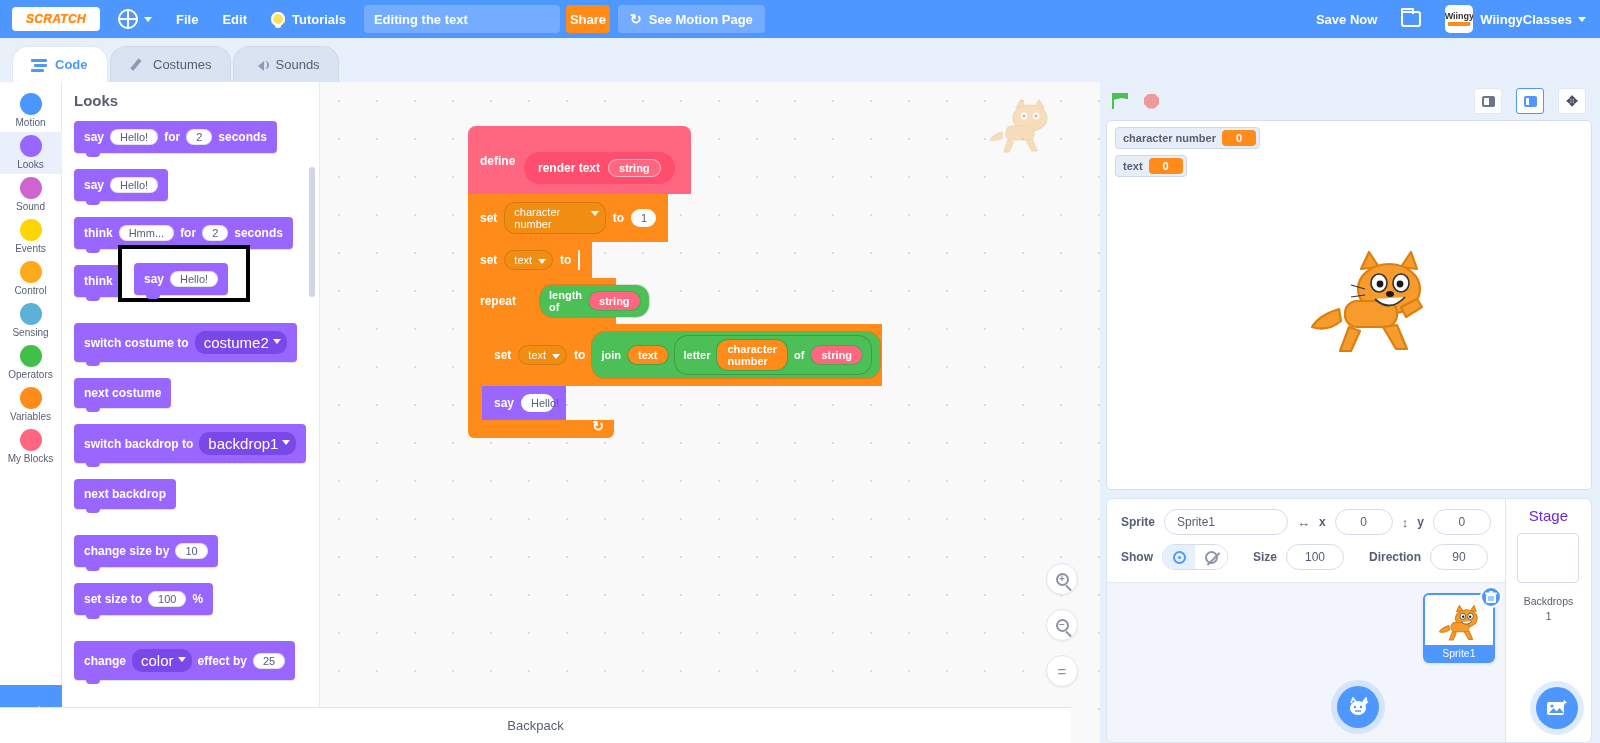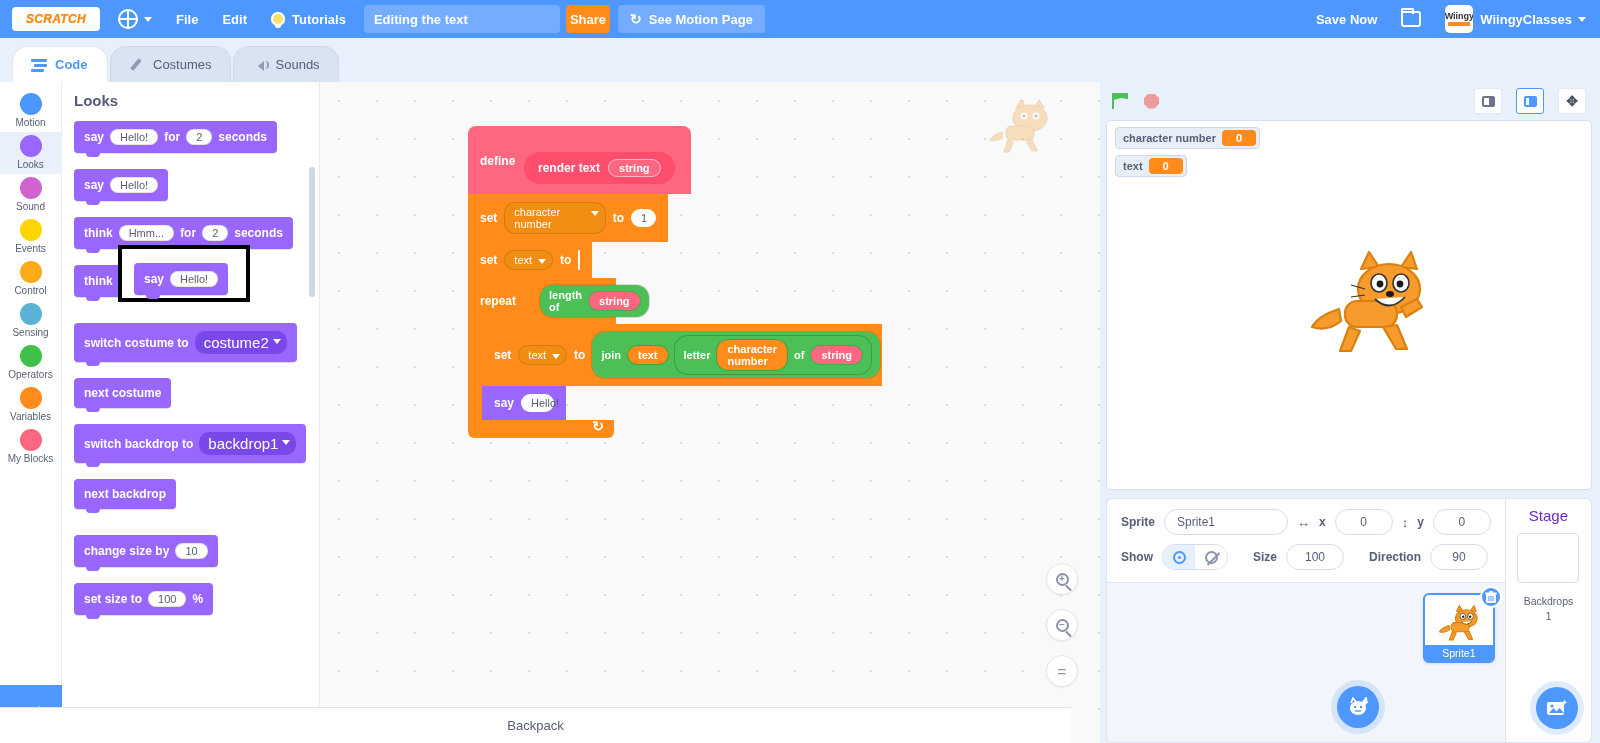--- a/index.html
+++ b/index.html
@@ -388,20 +388,26 @@
       <span>change size by</span>
       <span class="oval">10</span>
     </div>
 
     <div class="pblock">
       <span>set size to</span>
       <span class="oval">100</span>
       <span>%</span>
     </div>
 
+    <div class="pblock" style="margin-top:10px;">
+      <span>change</span>
+      <span class="drop">color</span>
+      <span>effect by</span>
+      <span class="oval">25</span>
+    </div>
 
     <div id="highlight-box">
       <div class="pblock" style="margin:14px 0 0 12px;">
         <span>say</span>
         <span class="oval">Hello!</span>
       </div>
     </div>
     <div id="pal-scrollbar"></div>
   </div>
 

